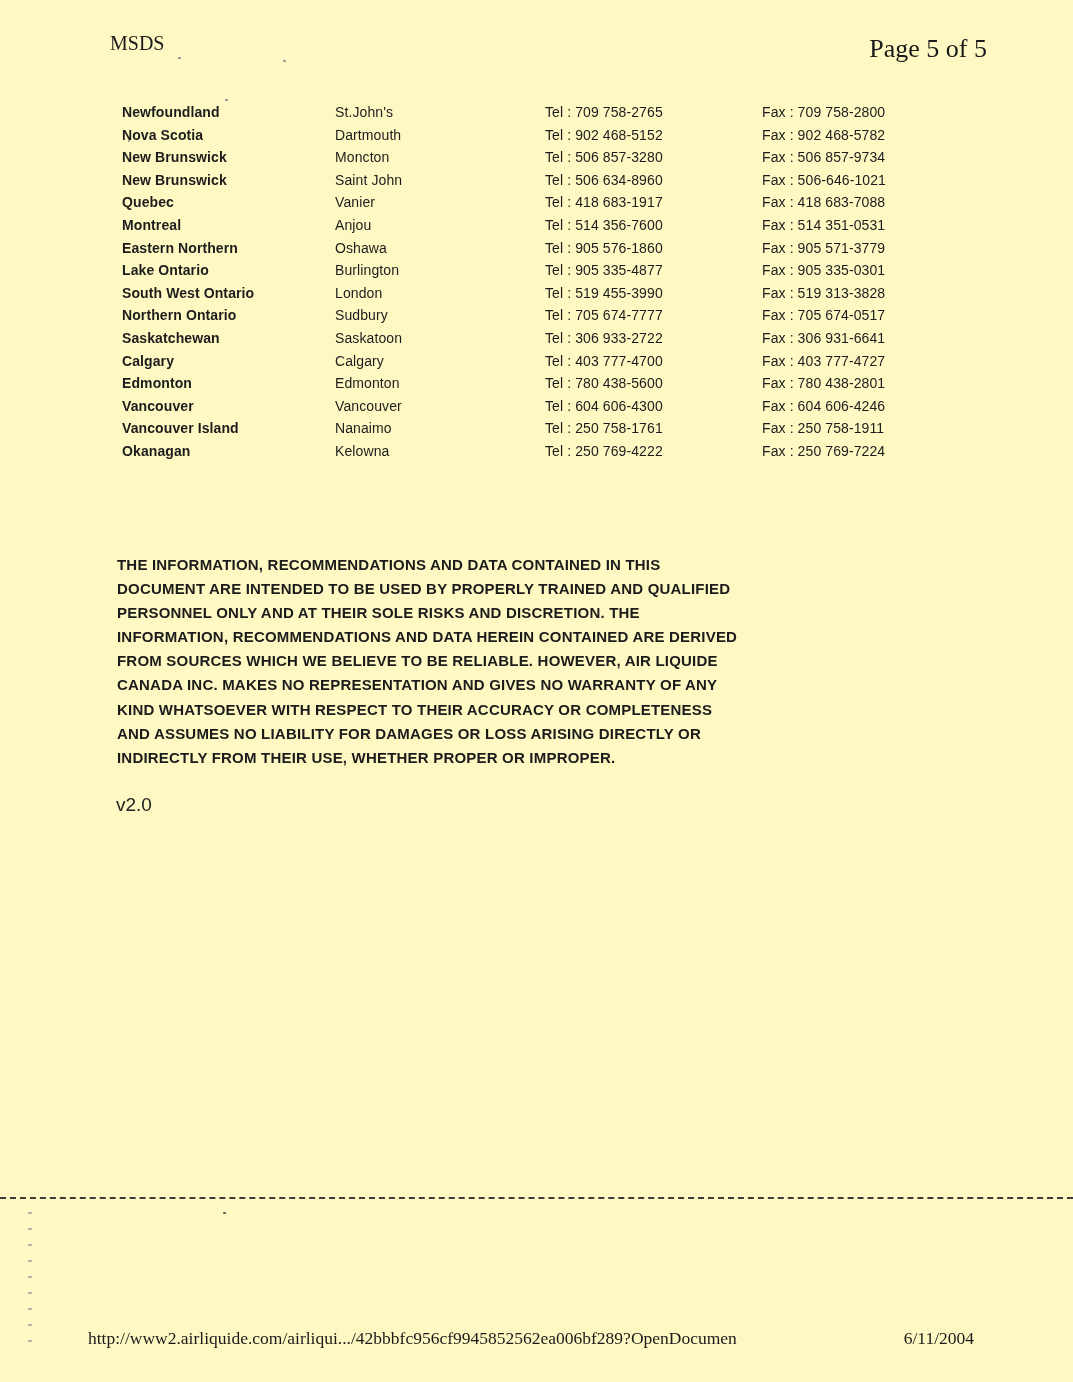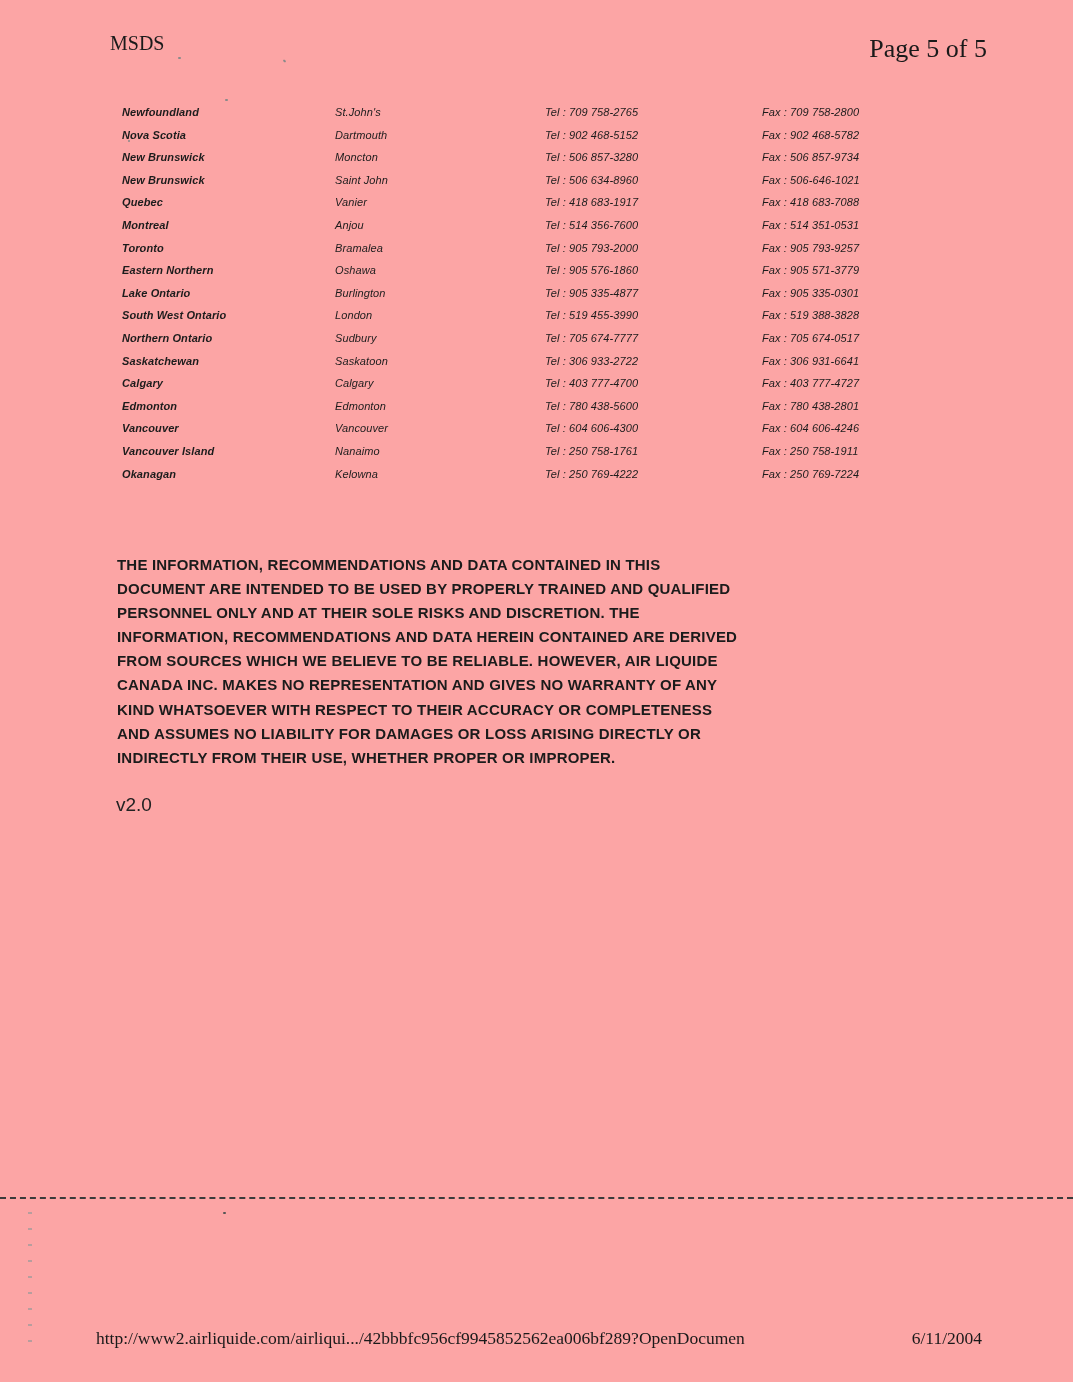--- a/index.html
+++ b/index.html
@@ -1,21 +1,21 @@
 <!DOCTYPE html>
 <html><head>
 <meta charset="utf-8">
 <style>
   html, body { margin: 0; padding: 0; background: #e8e8e8; }
   .page {
     position: relative;
     width: 1073px;
     height: 1382px;
     margin: 0 auto;
-    background: #fca5a5;
+    background: #fef9c3;
     color: #161616;
     overflow: hidden;
     font-family: "Liberation Sans", sans-serif;
   }
   
   .hdr-title {
     position: absolute;
     left: 110px; top: 32px;
     font-family: "Liberation Serif", serif;
     font-size: 20px;
@@ -31,24 +31,23 @@
   
   .offices {
     position: absolute;
     left: 122px; top: 101px;
     width: 870px;
   }
   .office-row {
     display: grid;
     grid-template-columns: 213px 210px 217px auto;
     line-height: 22.6px;
-    font-size: 11px;
+    font-size: 14px;
     letter-spacing: 0.1px;
     color: #1c1c1c;
-    font-style: italic;
   }
   .office-row .region { font-weight: bold; }
   
   .disclaimer {
     position: absolute;
     left: 117px; top: 553px;
     width: 880px;
     font-size: 15px;
     font-weight: bold;
     line-height: 24.1px;
@@ -66,21 +65,21 @@
   .dashed-line {
     position: absolute;
     left: 0; top: 1197px;
     width: 1073px;
     border-top: 2px dashed #3b3b3b;
     height: 0;
   }
   
   .footer {
     position: absolute;
-    left: 96px; top: 1328px;
+    left: 88px; top: 1328px;
     width: 886px;
     display: flex;
     justify-content: space-between;
     font-family: "Liberation Serif", serif;
     font-size: 17.5px;
     color: #1a1a1a;
     text-align: center;
   }
   
   .speck {
@@ -143,46 +142,40 @@
         <span class="fax">Fax : 418 683-7088</span>
       </div>
 
       <div class="office-row">
         <span class="region">Montreal</span>
         <span class="city">Anjou</span>
         <span class="tel">Tel : 514 356-7600</span>
         <span class="fax">Fax : 514 351-0531</span>
       </div>
 
-      <div class="office-row">
-        <span class="region">Toronto</span>
-        <span class="city">Bramalea</span>
-        <span class="tel">Tel : 905 793-2000</span>
-        <span class="fax">Fax : 905 793-9257</span>
-      </div>
 
       <div class="office-row">
         <span class="region">Eastern Northern</span>
         <span class="city">Oshawa</span>
         <span class="tel">Tel : 905 576-1860</span>
         <span class="fax">Fax : 905 571-3779</span>
       </div>
 
       <div class="office-row">
         <span class="region">Lake Ontario</span>
         <span class="city">Burlington</span>
         <span class="tel">Tel : 905 335-4877</span>
         <span class="fax">Fax : 905 335-0301</span>
       </div>
 
       <div class="office-row">
         <span class="region">South West Ontario</span>
         <span class="city">London</span>
         <span class="tel">Tel : 519 455-3990</span>
-        <span class="fax">Fax : 519 388-3828</span>
+        <span class="fax">Fax : 519 313-3828</span>
       </div>
 
       <div class="office-row">
         <span class="region">Northern Ontario</span>
         <span class="city">Sudbury</span>
         <span class="tel">Tel : 705 674-7777</span>
         <span class="fax">Fax : 705 674-0517</span>
       </div>
 
 

